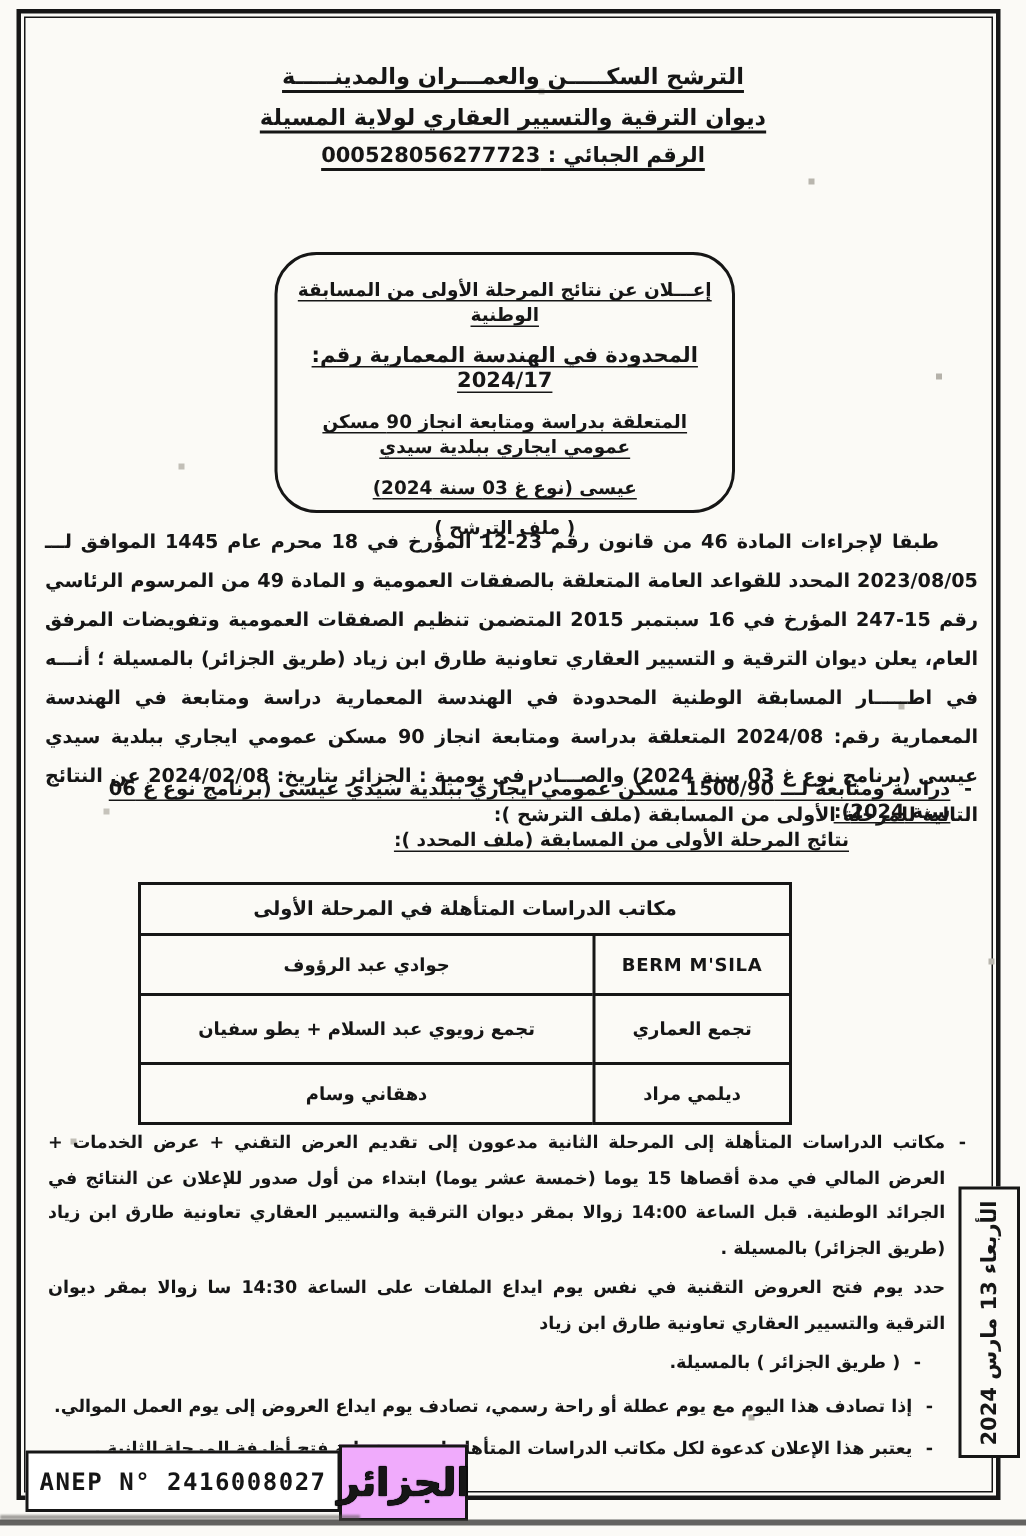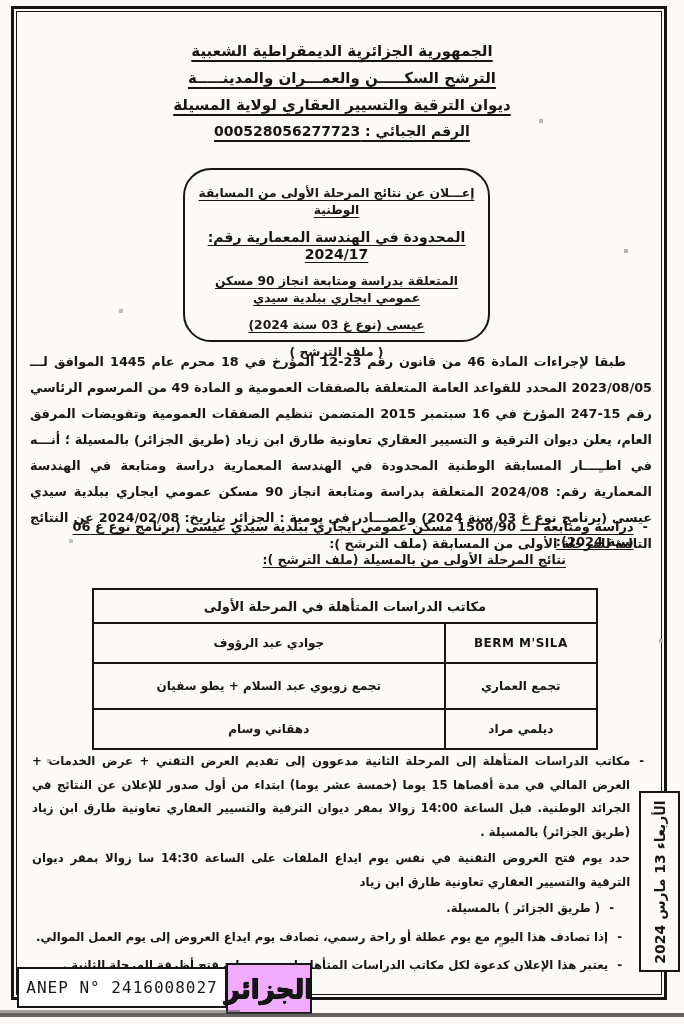--- a/index.html
+++ b/index.html
@@ -28,41 +28,41 @@
   .bodytext{position:absolute;left:30px;right:32px;top:349px;direction:rtl;
             text-align:justify;font-weight:bold;font-size:12.8px;line-height:26px;text-indent:26px;}
 
   .dashitem{position:absolute;left:60px;right:36px;top:519px;direction:rtl;
             font-weight:bold;font-size:13px;display:flex;gap:9px;}
   .dashitem .txt{text-decoration:underline;text-underline-offset:3px;}
   .dashnote{position:absolute;right:118px;top:552px;direction:rtl;font-weight:bold;font-size:12.5px;
             text-decoration:underline;text-underline-offset:3px;}
 
   
-  table.comp{position:absolute;left:92px;top:588px;width:506px;border-collapse:collapse;direction:rtl;}
+  table.comp{position:absolute;left:92px;top:588px;width:436px;border-collapse:collapse;direction:rtl;}
   table.comp th,table.comp td{border:2px solid #161616;font-weight:bold;text-align:center;padding:2px;}
   table.comp th{font-size:13px;height:28px;}
   table.comp td{font-size:12px;}
   table.comp tr.r1 td{height:34px;}
   table.comp tr.r2 td{height:40px;}
   table.comp tr.r3 td{height:34px;}
   td.latin{font-size:13.5px;letter-spacing:.5px;}
 
   
   .notes{position:absolute;left:32px;right:40px;top:750px;direction:rtl;}
   .note{display:flex;gap:9px;font-weight:bold;font-size:11.7px;line-height:23.5px;
         text-align:justify;margin-bottom:3px;}
   .note .dash{flex:0 0 auto;}
   .note.ind1{margin-right:30px;}
   .note.ind2{margin-right:22px;margin-top:5px;}
 
   
   .anepbox{position:absolute;left:17px;top:967px;width:206px;height:37px;background:#fff;
            border:2.5px solid #161616;display:flex;align-items:center;justify-content:center;}
-  .anepbox span{font-family:"DejaVu Sans Mono",monospace;font-weight:normal;font-size:16px;letter-spacing:1px;}
+  .anepbox span{font-family:"DejaVu Sans Mono",monospace;font-weight:bold;font-size:16px;letter-spacing:1px;}
   .logobox{position:absolute;left:226px;top:963px;width:82px;height:47px;background:#f0abfc;
            border:2.5px solid #161616;display:flex;align-items:center;justify-content:center;direction:rtl;}
   .logobox span{font-weight:900;font-size:26px;line-height:26px;
                 text-shadow:0 0 1px #000,0.5px 0 0 #000,-0.5px 0 0 #000,0 .5px 0 #000;}
 
   
   .datebox{position:absolute;left:639px;top:791px;width:37px;height:177px;background:#fbfaf6;
            border:2px solid #161616;display:flex;align-items:center;justify-content:center;}
   .datebox .rot{transform:rotate(-90deg);white-space:nowrap;direction:rtl;
                 font-weight:bold;font-size:14px;letter-spacing:.5px;}
@@ -77,41 +77,40 @@
 </style>
 </head>
 <body>
 
 <div id="page">
 
   <div class="frame"></div>
   <div class="speck"></div>
 
   <div class="hdr">
-    <div class="line">الجمهورية الجزائرية الديمقراطية الشعبية</div>
     <div class="line">الترشح السكـــــن والعمـــران والمدينـــــة</div>
     <div class="line">ديوان الترقية والتسيير العقاري لولاية المسيلة</div>
     <div class="line fiscal">الرقم الجبائي : 000528056277723</div>
   </div>
 
   <div class="titlebox">
     <div class="tline u">إعـــلان عن نتائج المرحلة الأولى من المسابقة الوطنية</div>
     <div class="tline u big">المحدودة في الهندسة المعمارية رقم: 2024/17</div>
     <div class="tline u">المتعلقة بدراسة ومتابعة انجاز 90 مسكن عمومي ايجاري ببلدية سيدي</div>
     <div class="tline u">عيسى (نوع غ 03 سنة 2024)</div>
     <div class="tline">( ملف الترشح )</div>
   </div>
 
   <div class="bodytext">طبقا لإجراءات المادة 46 من قانون رقم 23-12 المؤرخ في 18 محرم عام 1445 الموافق لـــ 2023/08/05 المحدد للقواعد العامة المتعلقة بالصفقات العمومية و المادة 49 من المرسوم الرئاسي رقم 15-247 المؤرخ في 16 سبتمبر 2015 المتضمن تنظيم الصفقات العمومية وتفويضات المرفق العام، يعلن ديوان الترقية و التسيير العقاري تعاونية طارق ابن زياد (طريق الجزائر) بالمسيلة ؛ أنـــه في اطـــــار المسابقة الوطنية المحدودة في الهندسة المعمارية دراسة ومتابعة في الهندسة المعمارية رقم: 2024/08 المتعلقة بدراسة ومتابعة انجاز 90 مسكن عمومي ايجاري ببلدية سيدي عيسى (برنامج نوع غ 03 سنة 2024) والصـــادر في يومية : الجزائر بتاريخ: 2024/02/08 عن النتائج التالية للمرحلة الأولى من المسابقة (ملف الترشح ):</div>
 
   <div class="dashitem">
     <span class="dash">-</span>
     <span class="txt">دراسة ومتابعة لـــ 1500/90 مسكن عمومي ايجاري ببلدية سيدي عيسى (برنامج نوع غ 06 سنة 2024):</span>
   </div>
-  <div class="dashnote">نتائج المرحلة الأولى من بالمسيلة (ملف الترشح ):</div>
+  <div class="dashnote">نتائج المرحلة الأولى من المسابقة (ملف المحدد ):</div>
 
   <table class="comp">
     <tbody>
         <tr>
       <th colspan="2">مكاتب الدراسات المتأهلة في المرحلة الأولى</th>
     </tr>
     <tr class="r1">
       <td class="latin">BERM M'SILA</td>
       <td>جوادي عبد الرؤوف</td>
     </tr>

